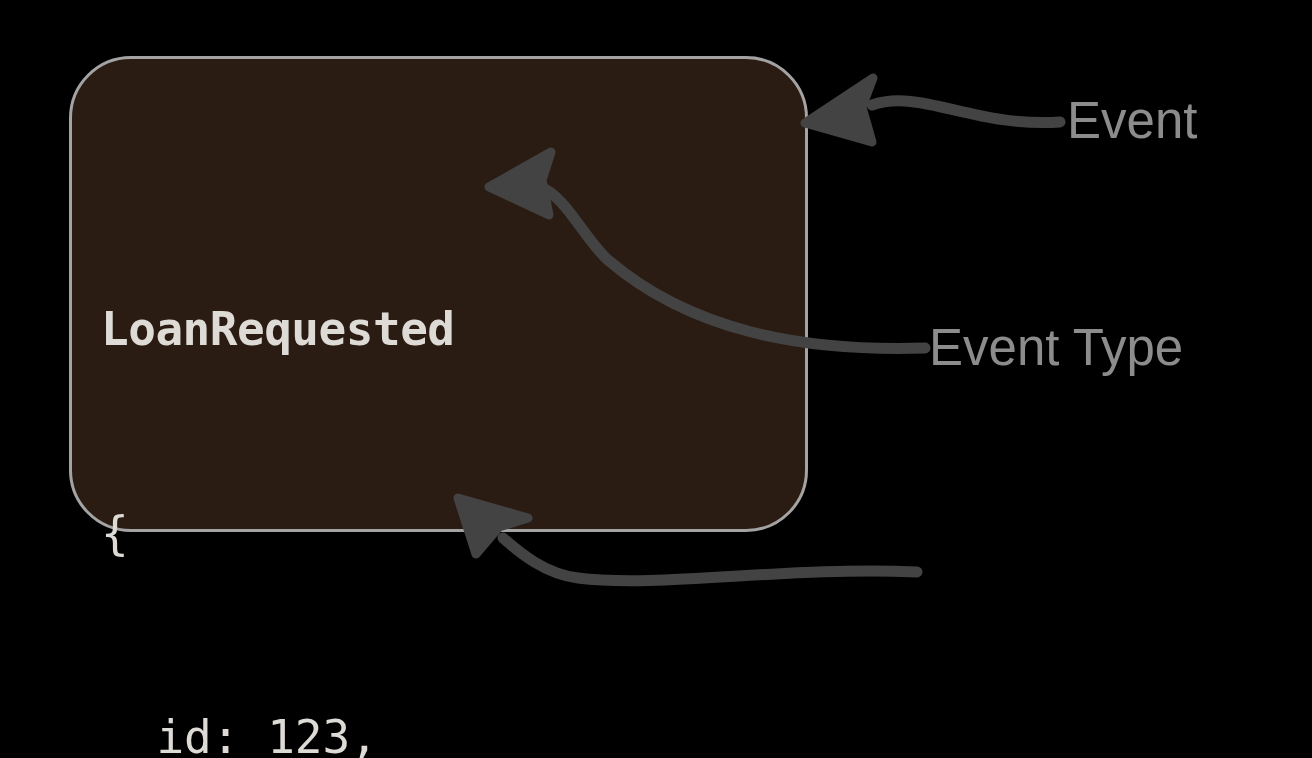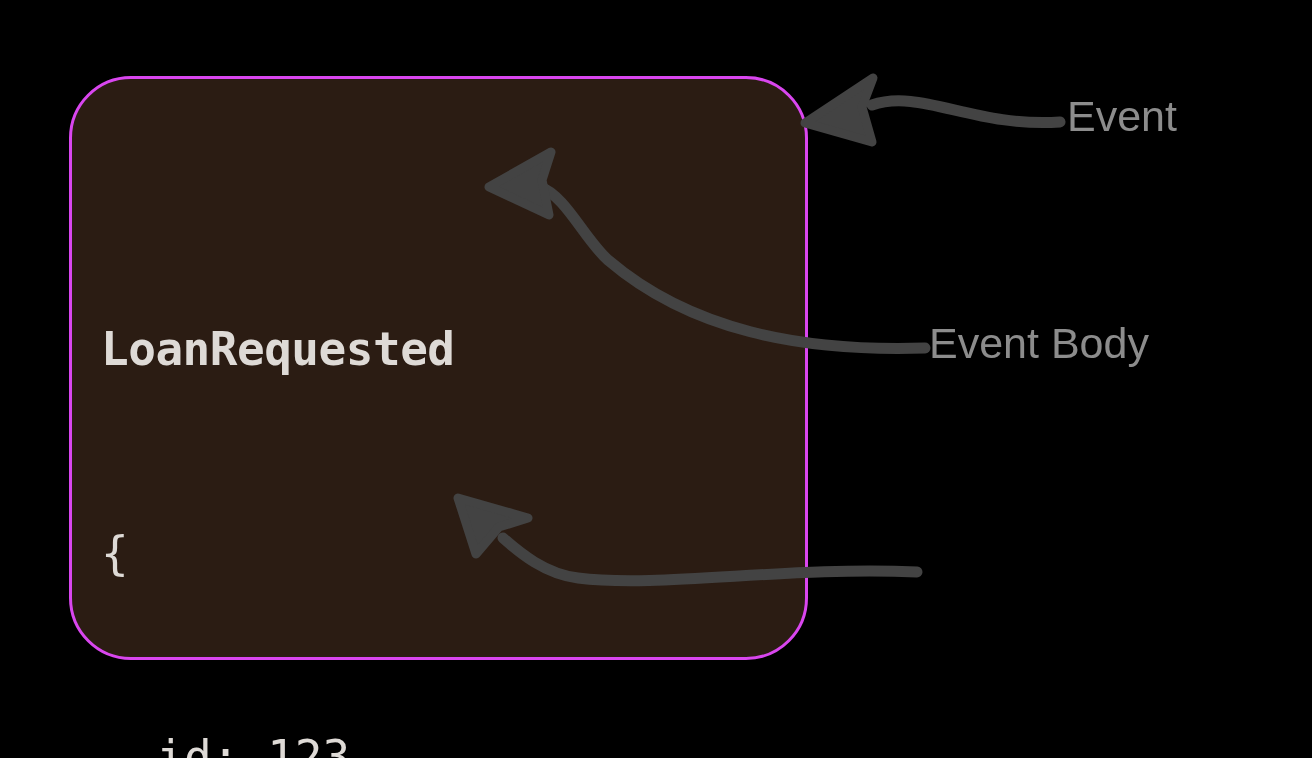--- a/index.html
+++ b/index.html
@@ -18,27 +18,26 @@
     width: 1312px;
     height: 758px;
     background: #000000;
   }
   
   .event-card {
     position: absolute;
     left: 69px;
     top: 56px;
     width: 739px;
-    height: 584px;
+    height: 476px;
     box-sizing: border-box;
     background: #2b1c13;
-    border: 3px solid #d946ef;
+    border: 3px solid #a3a3a3;
     border-radius: 62px;
     z-index: 2;
-    margin-top: 20px;
   }
   .code-block {
     position: absolute;
     left: 29px;
     top: 100px;
     font-family: "DejaVu Sans Mono", "Liberation Mono", monospace;
     font-size: 46px;
     line-height: 68px;
     color: #dedad6;
     white-space: pre;
@@ -60,21 +59,21 @@
     top: 0;
     width: 1312px;
     height: 758px;
     z-index: 3;
     pointer-events: none;
   }
   
   .annot-label {
     position: absolute;
     font-family: "Liberation Sans", sans-serif;
-    font-size: 43px;
+    font-size: 51px;
     color: #8c8c8c;
     white-space: nowrap;
     line-height: 1;
     z-index: 4;
   }
   #label-event      { left: 1067px; top: 95px; }
   #label-event-type { left: 929px;  top: 322px; }
   #label-event-body { left: 921px;  top: 547px; }
 </style>
 </head>
@@ -106,16 +105,16 @@
     </g>
 
     <g>
       <path d="M 917 572 C 790 566, 660 588, 578 578 C 545 574, 520 553, 503 538" fill="none" stroke="#434343" stroke-width="11" stroke-linecap="round"></path>
       <path d="M 458 498 L 528 518 L 499 527 L 476 554 Z" fill="#434343" stroke="#434343" stroke-width="9" stroke-linejoin="round"></path>
     </g>
   </svg>
 
   <div class="annot-label" id="label-event">Event</div>
 
-  <div class="annot-label" id="label-event-type">Event Body</div>
+  <div class="annot-label" id="label-event-type">Event Type</div>
 
 
 </div>
 
 </body></html>

